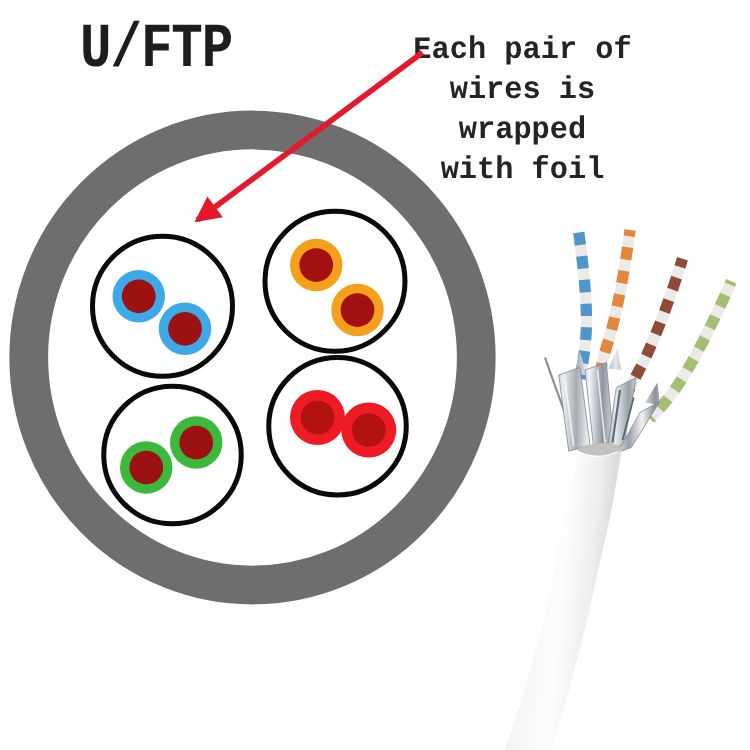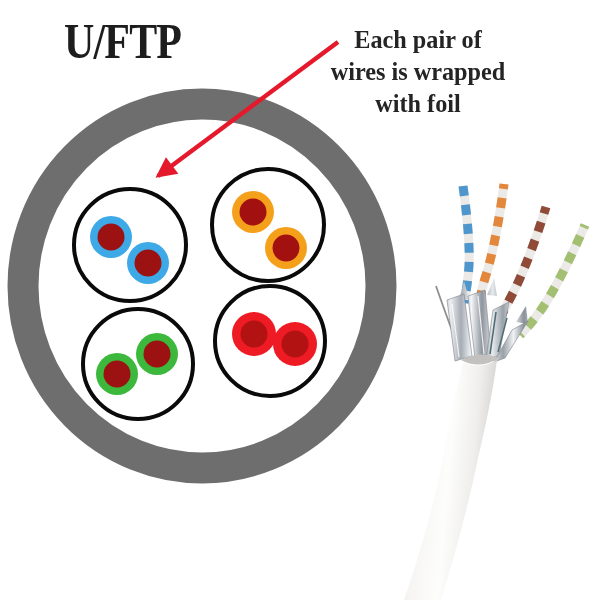--- a/index.html
+++ b/index.html
@@ -1,18 +1,18 @@
 <!DOCTYPE html>
 <html><head>
 <meta charset="utf-8">
 <style>
   html,body{margin:0;padding:0;background:#ffffff;}
   .stage{
     position:relative;width:600px;height:600px;background:#ffffff;
-    overflow:hidden;font-family:Liberation Serif, serif;
+    overflow:hidden;font-family:Liberation Mono, monospace;
   }
   .title{
     position:absolute;left:64px;top:12px;margin:0;
     font-size:50px;font-weight:bold;color:#1d1d1d;letter-spacing:-1px;
     transform:scaleX(.84);transform-origin:left top;white-space:nowrap;
   }
   .note{
     position:absolute;left:300px;top:24px;width:236px;text-align:center;
     font-size:25px;font-weight:bold;color:#242424;line-height:32px;
     transform:scaleX(.97);transform-origin:center top;

